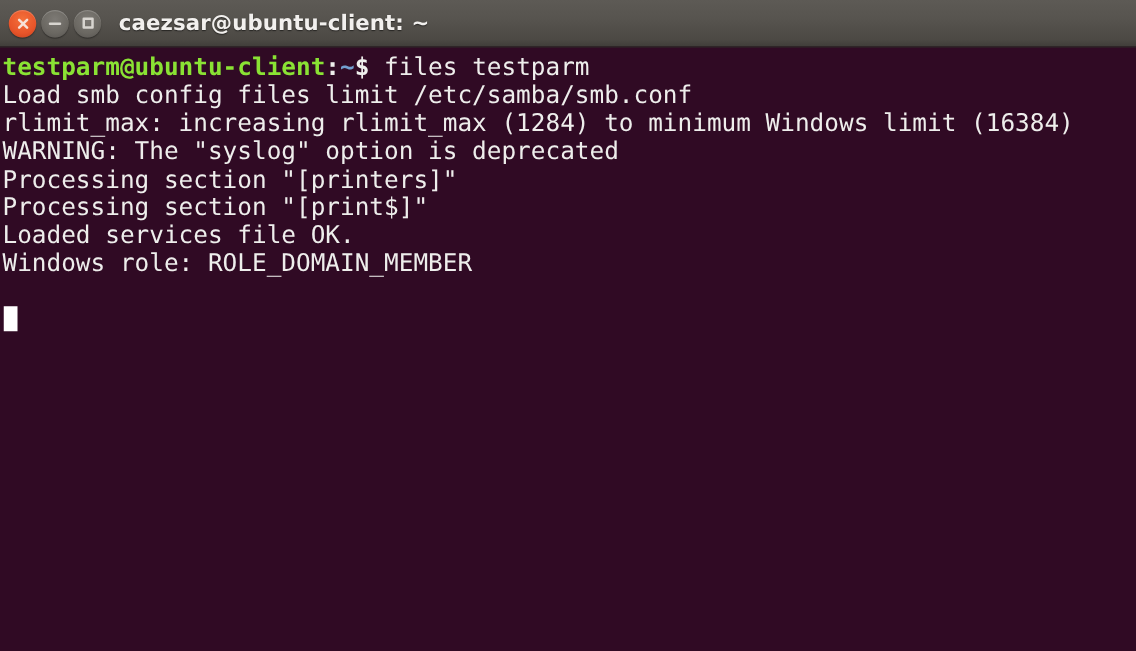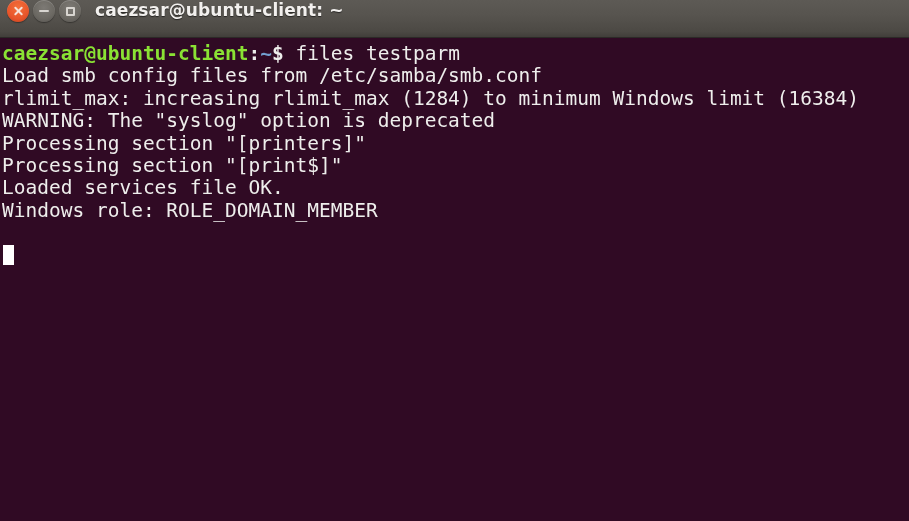--- a/index.html
+++ b/index.html
@@ -29,21 +29,21 @@
     height: 38px;
     flex: 0 0 38px;
     background: linear-gradient(to bottom,
                 #5d5a55 0%,
                 #57544f 40%,
                 #4c4944 85%,
                 #413e3a 100%);
     border-bottom: 1px solid #2c2a27;
     box-sizing: border-box;
     display: flex;
-    align-items: flex-start;
+    align-items: center;
   }
 
   #window-controls {
     display: flex;
     align-items: center;
     gap: 4px;
     margin-left: 7px;
   }
 
   .ctl {
@@ -161,23 +161,23 @@
       </div>
       <div class="ctl ctl-max">
         <span class="glyph glyph-square"></span>
       </div>
     </div>
     <div id="title-text">caezsar@ubuntu-client: ~</div>
   </div>
 
   <div id="terminal">
 
-    <div class="line"><span class="c-green">caezsar@ubuntu-client</span><span class="c-white">:</span><span class="c-blue">~</span><span class="c-white">$</span><span> files testparm</span></div>
+    <div class="line"><span class="c-green">testparm@ubuntu-client</span><span class="c-white">:</span><span class="c-blue">~</span><span class="c-white">$</span><span> files testparm</span></div>
 
-    <div class="line">Load smb config files from /etc/samba/smb.conf</div>
+    <div class="line">Load smb config files limit /etc/samba/smb.conf</div>
     <div class="line">rlimit_max: increasing rlimit_max (1284) to minimum Windows limit (16384)</div>
     <div class="line">WARNING: The "syslog" option is deprecated</div>
     <div class="line">Processing section "[printers]"</div>
     <div class="line">Processing section "[print$]"</div>
     <div class="line">Loaded services file OK.</div>
     <div class="line">Windows role: ROLE_DOMAIN_MEMBER</div>
     <div class="line blank"></div>
 
     <div id="cursor-line">
       <span id="cursor"></span>

